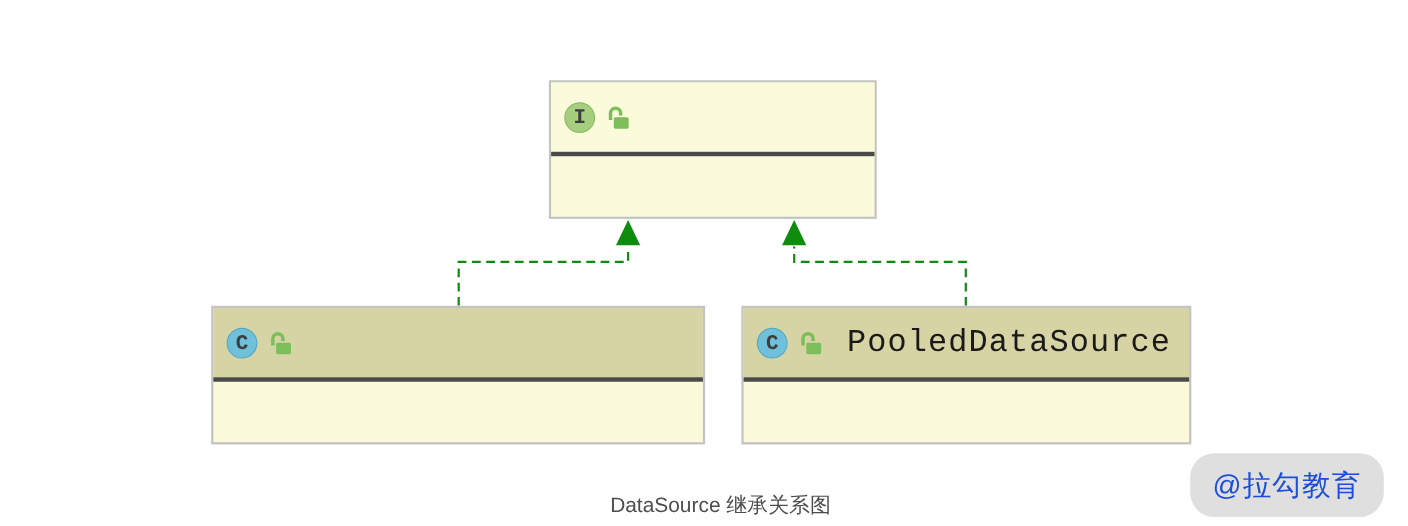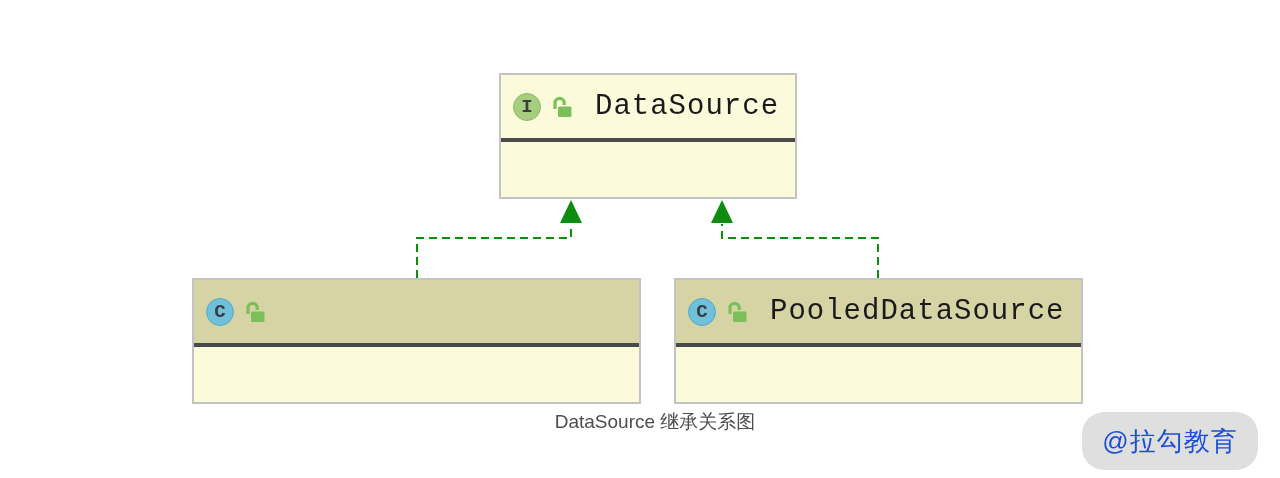--- a/index.html
+++ b/index.html
@@ -54,21 +54,21 @@
   #box-pooled     { left: 674px; top: 278px; width: 409px; height: 126px; }
   .edges-svg {
     position: absolute;
     left: 0; top: 0;
     width: 1280px; height: 478px;
     pointer-events: none;
   }
   .caption {
     position: absolute;
     left: 30px; right: 0;
-    top: 409px;
+    top: 446px;
     text-align: center;
     font-size: 19px;
     color: #4D4D4D;
   }
   .watermark {
     position: absolute;
     left: 1082px; top: 412px;
     width: 176px; height: 58px;
     border-radius: 22px;
     background: #DFDFDF;
@@ -94,21 +94,20 @@
     </g>
   </svg>
 
   <div class="uml-box kind-interface" id="box-datasource">
     <div class="uml-header">
       <div class="badge interface">I</div>
       <svg class="lock-icon" width="25" height="25" viewBox="0 0 25 25" xmlns="http://www.w3.org/2000/svg">
         <path d="M5 15 v-6 a4.6 4.6 0 0 1 9.2 0 v2" stroke="#7CBF5A" stroke-width="3.2" fill="none"></path>
         <rect x="8" y="12.5" width="13.5" height="10.5" rx="1.5" fill="#7CBF5A"></rect>
       </svg>
-      <span class="uml-title">DataSource</span>
     </div>
     <div class="uml-body"></div>
   </div>
 
   <div class="uml-box kind-class" id="box-unpooled">
     <div class="uml-header">
       <div class="badge class">C</div>
       <svg class="lock-icon" width="25" height="25" viewBox="0 0 25 25" xmlns="http://www.w3.org/2000/svg">
         <path d="M5 15 v-6 a4.6 4.6 0 0 1 9.2 0 v2" stroke="#7CBF5A" stroke-width="3.2" fill="none"></path>
         <rect x="8" y="12.5" width="13.5" height="10.5" rx="1.5" fill="#7CBF5A"></rect>

